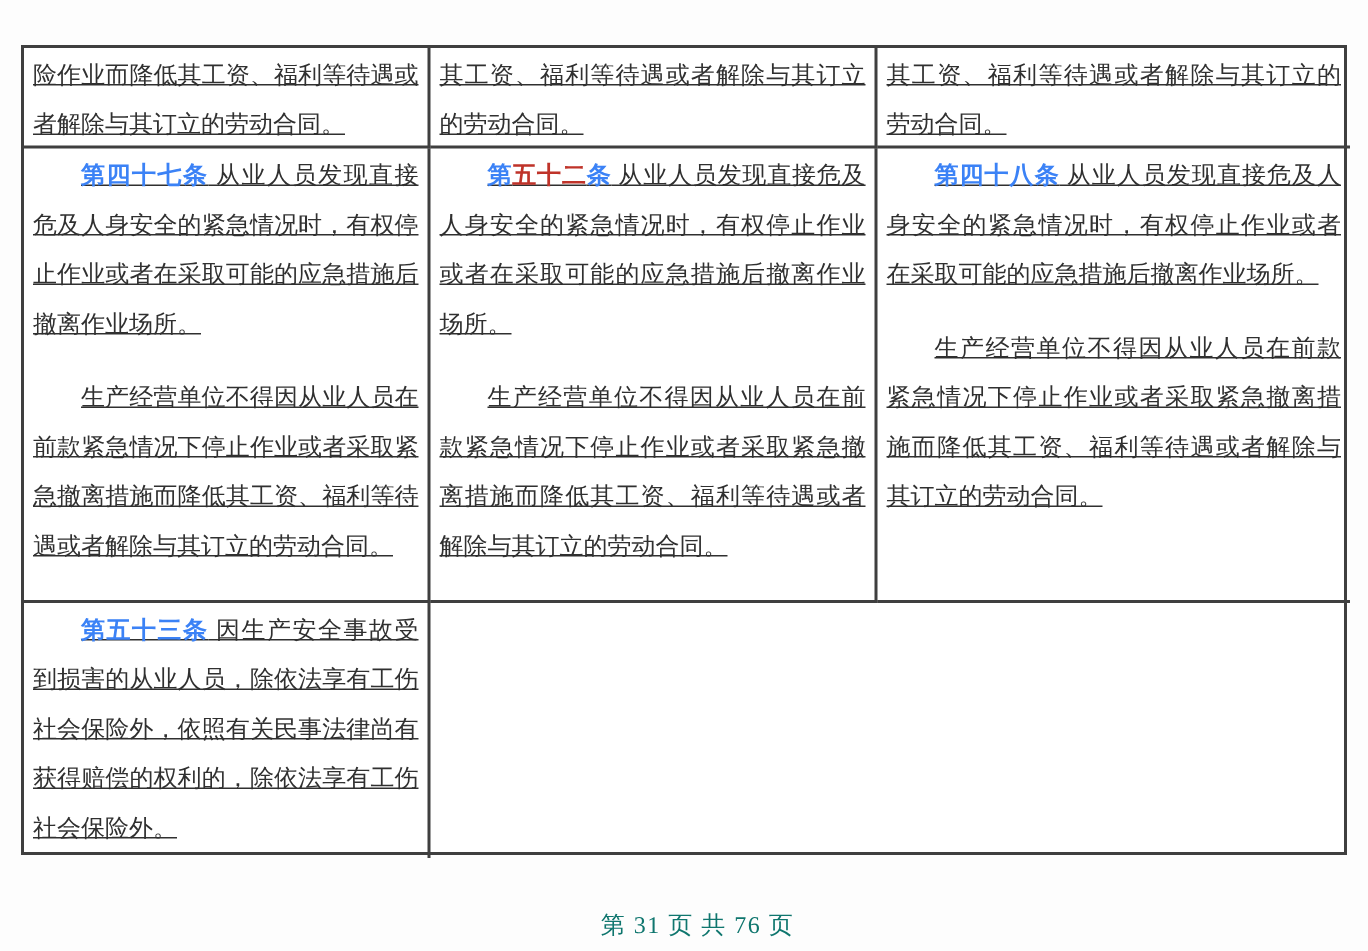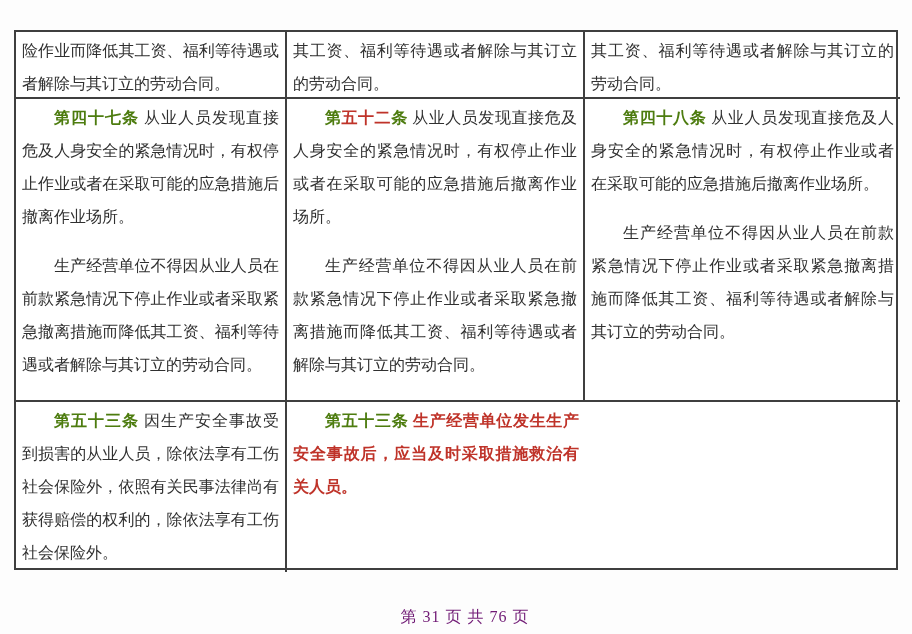--- a/index.html
+++ b/index.html
@@ -34,32 +34,32 @@
     border-right:2px solid var(--border);
     border-bottom:2px solid var(--border);
     padding:2px 6px 0 6px;
     font-size:16px;
     line-height:33px;
     text-align:justify;
     overflow:hidden;
   }
   .cell.last-col{border-right:none;}
   .cell.last-row{border-bottom:none;}
-  .para{margin:0;}
+  .para{margin:0;text-decoration:underline;}
   .para + .para{margin-top:16px;}
   .para.indent{text-indent:2em;}
-  .b{font-weight:bold;color:#4d7c0f;}
+  .b{font-weight:bold;color:#3b82f6;}
   .r{color:var(--red);}
   .b.r{color:var(--red);}
   .footer{
     position:absolute;left:18px;right:0;bottom:6px;
     text-align:center;
     font-size:16px;
     letter-spacing:1px;
-    color:#701a75;
+    color:#0f766e;
     font-family:"Liberation Serif","DejaVu Serif",serif;
   }
 </style>
 </head>
 <body>
 
 <div class="page">
   <div class="cmp-table">
       <div class="cell">
         <p class="para"><span>险作业而降低其工资、福利等待遇或者解除与其订立的劳动合同。</span></p>
@@ -79,17 +79,16 @@
         <p class="para indent"><span>生产经营单位不得因从业人员在前款紧急情况下停止作业或者采取紧急撤离措施而降低其工资、福利等待遇或者解除与其订立的劳动合同。</span></p>
       </div>
       <div class="cell last-col">
         <p class="para indent"><span class="b">第四十八条</span><span> 从业人员发现直接危及人身安全的紧急情况时，有权停止作业或者在采取可能的应急措施后撤离作业场所。</span></p>
         <p class="para indent"><span>生产经营单位不得因从业人员在前款紧急情况下停止作业或者采取紧急撤离措施而降低其工资、福利等待遇或者解除与其订立的劳动合同。</span></p>
       </div>
       <div class="cell last-row">
         <p class="para indent"><span class="b">第五十三条</span><span> 因生产安全事故受到损害的从业人员，除依法享有工伤社会保险外，依照有关民事法律尚有获得赔偿的权利的，除依法享有工伤社会保险外。</span></p>
       </div>
       <div class="cell last-col last-row">
-        <p class="para indent"><span class="b">第五十三条</span><span class="b"> </span><span class="b r">生产经营单位发生生产安全事故后，应当及时采取措施救治有关人员。</span></p>
       </div>
     </div>
   <div class="footer">第 31 页 共 76 页</div>
 </div>
 
 </body></html>

